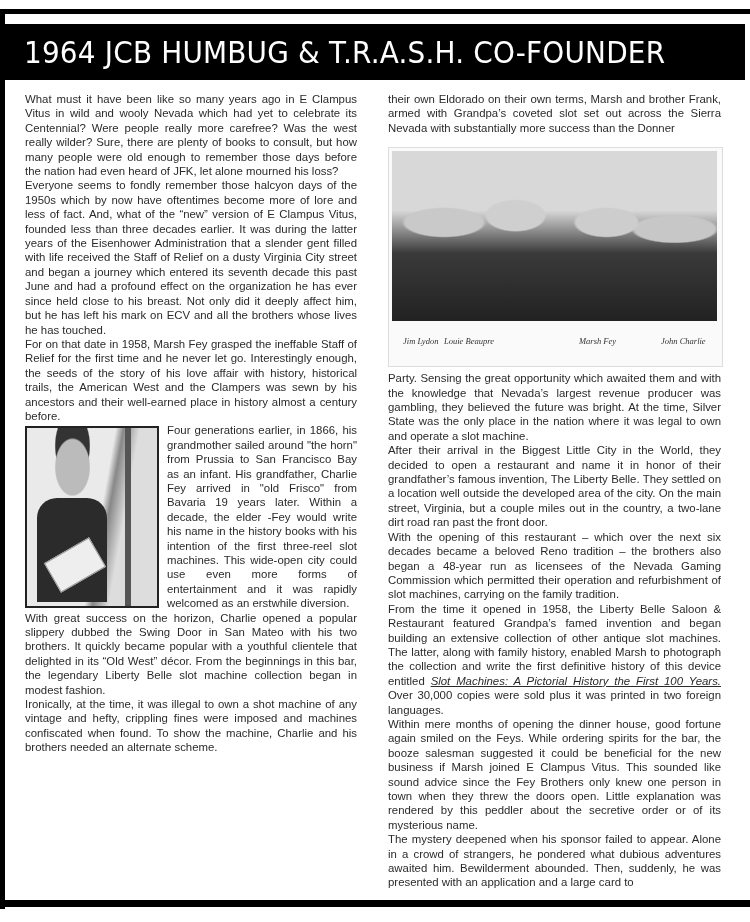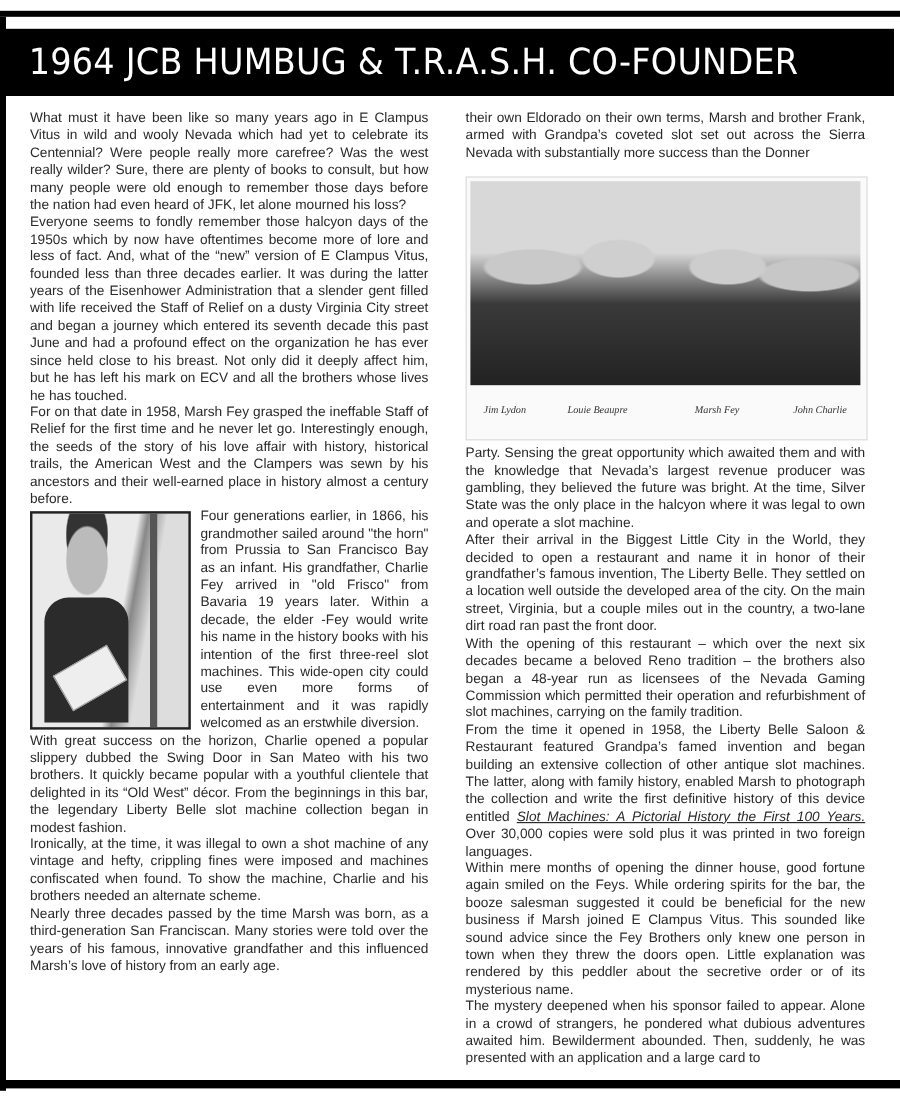--- a/index.html
+++ b/index.html
@@ -51,35 +51,34 @@
   <p>Everyone seems to fondly remember those halcyon days of the 1950s which by now have oftentimes become more of lore and less of fact.  And, what of the “new” version of E Clampus Vitus, founded less than three decades earlier.  It was during the latter years of the Eisenhower Administration that a slender gent filled with life received the Staff of Relief on a dusty Virginia City street and began a journey which entered its seventh decade this past June and had a profound effect on the organization he has ever since held close to his breast.  Not only did it deeply affect him, but he has left his mark on ECV and all the brothers whose lives he has touched.</p>
   <p>For on that date in 1958, Marsh Fey grasped the ineffable Staff of Relief for the first time and he never let go.  Interestingly enough, the seeds of the story of his love affair with history, historical trails, the American West and the Clampers was sewn by his ancestors and their well-earned place in history almost a century before.</p>
   <div class="floatphoto" title="Marsh Fey holding the Staff of Relief">
     <div class="body"></div>
     <div class="staff"></div>
     <div class="card"></div>
   </div>
   <p>Four generations earlier, in 1866, his grandmother sailed around "the horn" from Prussia to San Francisco Bay as an infant.  His grandfather, Charlie Fey arrived in "old Frisco" from Bavaria 19 years later.  Within a decade, the elder -Fey would write his name in the history books with his intention of the first three-reel slot machines.  This wide-open city could use even more forms of entertainment and it was rapidly welcomed as an erstwhile diversion.</p>
   <p>With great success on the horizon, Charlie opened a popular slippery dubbed the Swing Door in San Mateo with his two brothers.  It quickly became popular with a youthful clientele that delighted in its “Old West” décor.  From the beginnings in this bar, the legendary Liberty Belle slot machine collection began in modest fashion.</p>
   <p>Ironically, at the time, it was illegal to own a shot machine of any vintage and hefty, crippling fines were imposed and machines confiscated when found.  To show the machine, Charlie and his brothers needed an alternate scheme.</p>
-  <p>Nearly three decades passed by the time Marsh was born, as a third-generation San Franciscan.   Many stories were told over the years of his famous, innovative grandfather and this influenced Marsh’s love of history from an early age.</p>
 </div>
 
 <div class="col col-right">
   <p>their own Eldorado on their own terms, Marsh and brother Frank, armed with Grandpa’s coveted slot set out across the Sierra Nevada with substantially more success than the Donner</p>
   <div class="photo-group">
     <div class="img"></div>
     <div class="captions">
       <span style="left:14px">Jim Lydon</span>
-      <span style="left:84px">Louie Beaupre</span>
+      <span style="left:55px">Louie Beaupre</span>
       <span style="left:190px">Marsh Fey</span>
       <span style="left:272px">John Charlie</span>
     </div>
   </div>
-  <p>Party.  Sensing the great opportunity which awaited them and with the knowledge that Nevada’s largest revenue producer was gambling, they believed the future was bright.  At the time, Silver State was the only place in the halcyon where it was legal to own and operate a slot machine.</p>
+  <p>Party.  Sensing the great opportunity which awaited them and with the knowledge that Nevada’s largest revenue producer was gambling, they believed the future was bright.  At the time, Silver State was the only place in the nation where it was legal to own and operate a slot machine.</p>
   <p>After their arrival in the Biggest Little City in the World, they decided to open a restaurant and name it in honor of their grandfather’s famous invention, The Liberty Belle.  They settled on a location well outside the developed area of the city.  On the main street, Virginia, but a couple miles out in the country, a two-lane dirt road ran past the front door.</p>
   <p>With the opening of this restaurant – which over the next six decades became a beloved Reno tradition – the brothers also began a 48-year run as licensees of the Nevada Gaming Commission which permitted their operation and refurbishment of slot machines, carrying on the family tradition.</p>
   <p><span>From the time it opened in 1958, the Liberty Belle Saloon &amp; Restaurant featured Grandpa’s famed invention and began building an extensive collection of other antique slot machines. The latter, along with family history, enabled Marsh to photograph the collection and write the first definitive history of this device entitled </span><em>Slot Machines: A Pictorial History  the First 100 Years.</em><span>  Over 30,000 copies were sold  plus it was printed in two foreign languages.</span></p>
   <p>Within mere months of opening the dinner house, good fortune again smiled on the Feys.  While ordering spirits for the bar, the booze salesman suggested it could be beneficial for the new business if Marsh joined E Clampus Vitus.  This sounded like sound advice since the Fey Brothers only knew one person in town when they threw the doors open.  Little explanation was rendered by this peddler about the secretive order or of its mysterious name.</p>
   <p>The mystery deepened when his sponsor failed to appear.  Alone in a crowd of strangers, he pondered what dubious adventures awaited him.  Bewilderment abounded.  Then, suddenly, he was presented with an application and a large card to</p>
 </div>
 
 <div class="frame-bottom"></div>
 
 </body></html>

